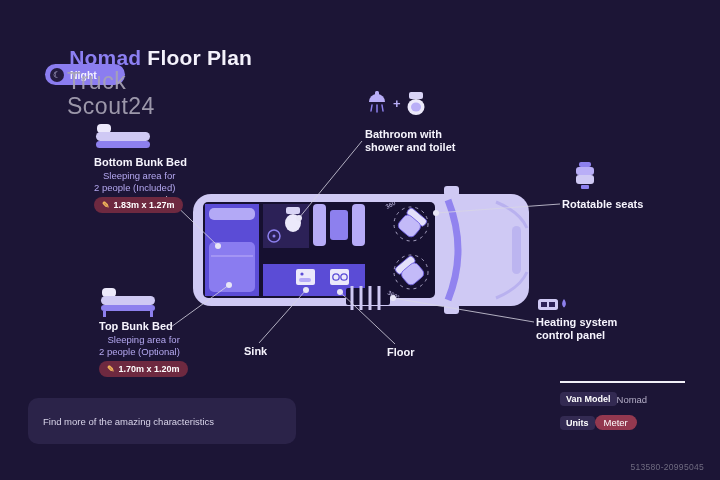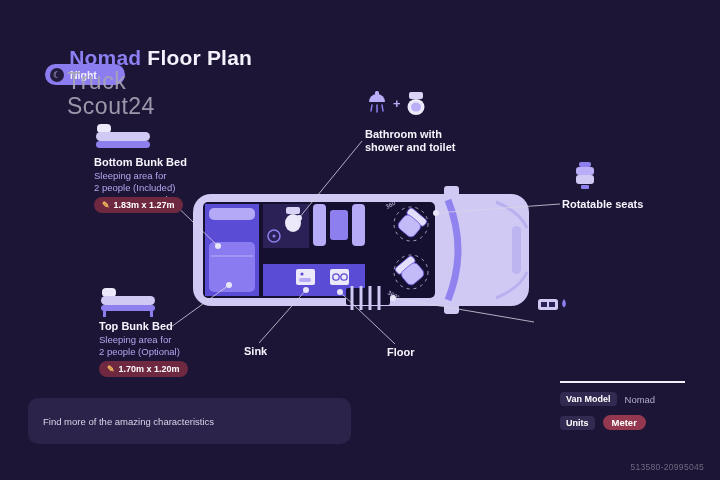--- a/index.html
+++ b/index.html
@@ -13,36 +13,36 @@
 
   .pill-toggle { width: 80px; height: 21px; background: #8b7df0; border-radius: 12px;
     display: flex; align-items: center; gap: 6px; padding: 0 5px; }
   .moon { width: 14px; height: 14px; border-radius: 50%; background: #241c3f; color: #d9d4f6;
     font-size: 9px; line-height: 14px; text-align: center; }
   .pill-toggle .lbl { color: #f2f0ff; font-size: 10.5px; font-weight: 700; }
 
   .watermark { color: #a7a3b4; font-size: 23px; line-height: 25px; opacity: .92; letter-spacing: .5px; }
 
   .co-title { font-size: 11px; font-weight: 700; color: #f6f4fd; line-height: 13px; }
-  .co-desc { font-size: 9.5px; color: #b4a8f0; line-height: 12px; }
+  .co-desc { font-size: 9.5px; color: #b4a8f0; line-height: 12px; text-align: right; }
   .dim-badge { display: inline-flex; align-items: center; gap: 4px; background: #6e2940; color: #fff;
     font-size: 9px; font-weight: 700; border-radius: 9px; padding: 3px 8px; }
   .pencil { color: #f0b45a; font-size: 9px; }
   .plus-glyph { color: #b9aef7; font-size: 13px; font-weight: 700; }
 
-  .note { width: 323px; height: 46px; background: #2b2349; border-radius: 10px;
+  .note { width: 268px; height: 46px; background: #2b2349; border-radius: 10px;
     display: flex; flex-direction: column; justify-content: center; padding-left: 15px;
     color: #d9d5ea; font-size: 9.5px; line-height: 13px; }
 
   .spec-title { font-size: 12.5px; font-weight: 700; color: #ffffff; }
   .spec-rule { width: 125px; height: 2px; background: #f1eff8; margin-top: 7px; }
-  .spec-row { display: flex; align-items: center; gap: 8px; margin-top: 9px; }
+  .spec-row { display: flex; align-items: center; margin-top: 9px; }
   .spec-label { background: #332a52; color: #fff; font-weight: 700; font-size: 9px; padding: 2px 6px; border-radius: 4px; }
   .spec-value { color: #b3adc6; font-size: 9.5px; }
-  .spec-value.badge { background: #93384f; color: #fff; font-weight: 700; padding: 2px 9px; border-radius: 8px; }
+  .spec-value.badge { background: #93384f; color: #fff; font-weight: 400; padding: 2px 9px; border-radius: 8px; }
 
   .photo-id { color: #6f6b80; font-size: 8.5px; letter-spacing: .3px; }
 </style>
 </head>
 <body>
 
 <div class="stage">
 
   <h1 class="abs title" style="left:45px;top:22px">
     <span class="accent">Nomad</span><span class="rest"> Floor Plan</span>
@@ -186,20 +186,24 @@
     <rect x="8" y="23" width="8" height="4" rx="1" fill="#8d80ee"></rect>
   </svg>
   <div class="abs co-title" style="left:562px;top:198px">Rotatable seats</div>
 
   <svg class="abs" style="left:537px;top:296px" width="32" height="16" viewBox="0 0 32 16">
     <rect x="1" y="3" width="20" height="11" rx="2.5" fill="#cfc9f4"></rect>
     <rect x="4" y="6" width="6" height="5" fill="#2c2157"></rect>
     <rect x="12" y="6" width="6" height="5" fill="#2c2157"></rect>
     <path d="M27,3 C24.5,6.5 24.5,9.5 27,11.5 C29.5,9.5 29.5,6.5 27,3 Z" fill="#8d80ee"></path>
   </svg>
+  <div class="abs co-title" style="left:536px;top:316px">
+    <div>Heating system</div>
+    <div>control panel</div>
+  </div>
 
   <svg class="abs" style="left:99px;top:286px" width="58" height="32" viewBox="0 0 58 32">
     <rect x="3" y="2" width="14" height="9" rx="4" fill="#ece9fb"></rect>
     <rect x="2" y="10" width="54" height="9" rx="4.5" fill="#cfc9f4"></rect>
     <rect x="2" y="19" width="54" height="6" rx="3" fill="#8d80ee"></rect>
     <rect x="4" y="25" width="3" height="6" fill="#8d80ee"></rect>
     <rect x="51" y="25" width="3" height="6" fill="#8d80ee"></rect>
   </svg>
   <div class="abs co-title" style="left:99px;top:320px">Top Bunk Bed</div>
   <div class="abs co-desc" style="left:99px;top:334px">

